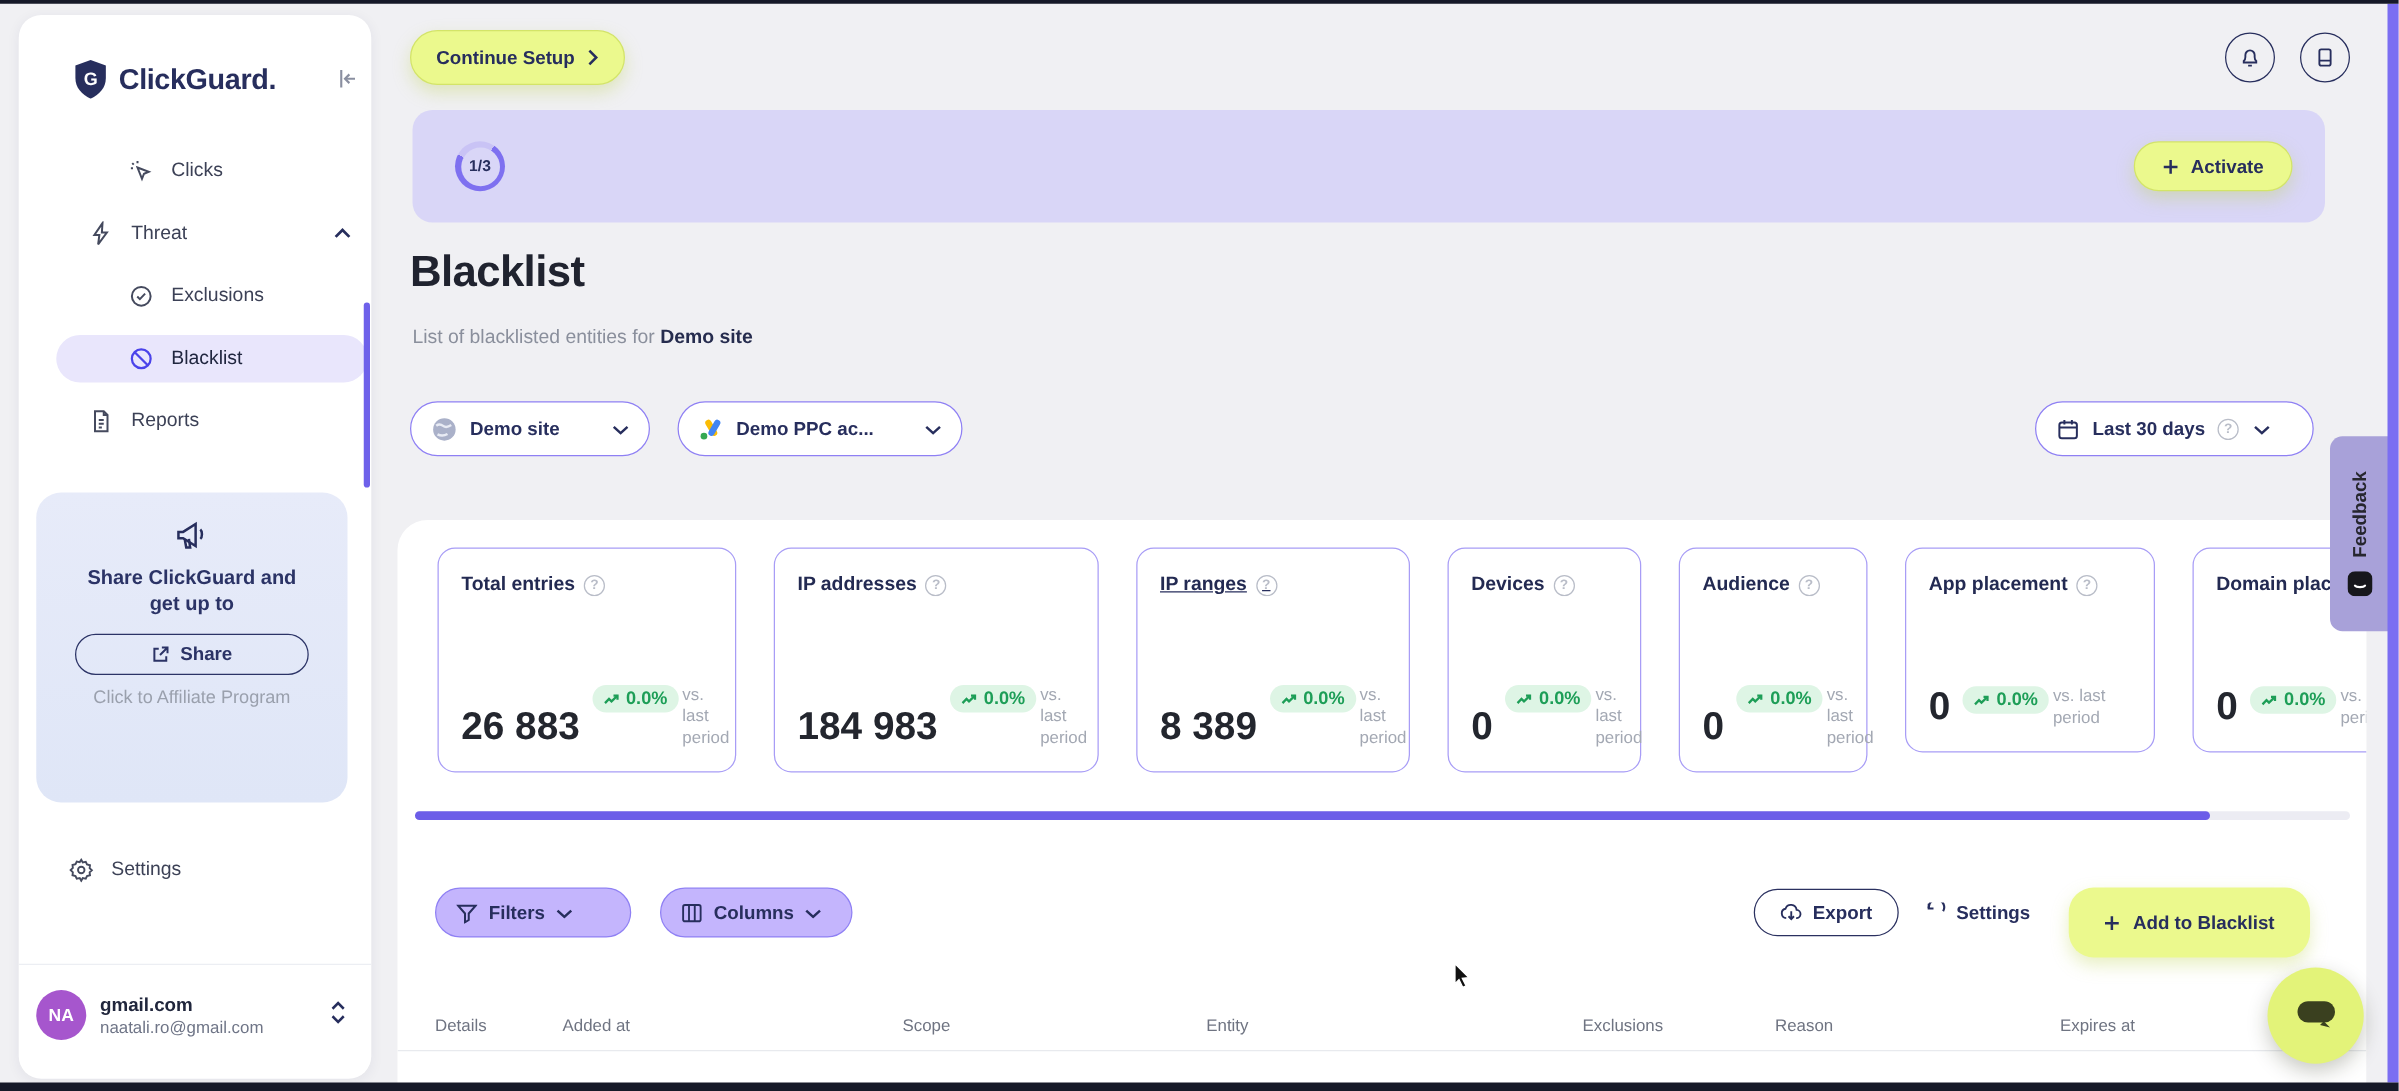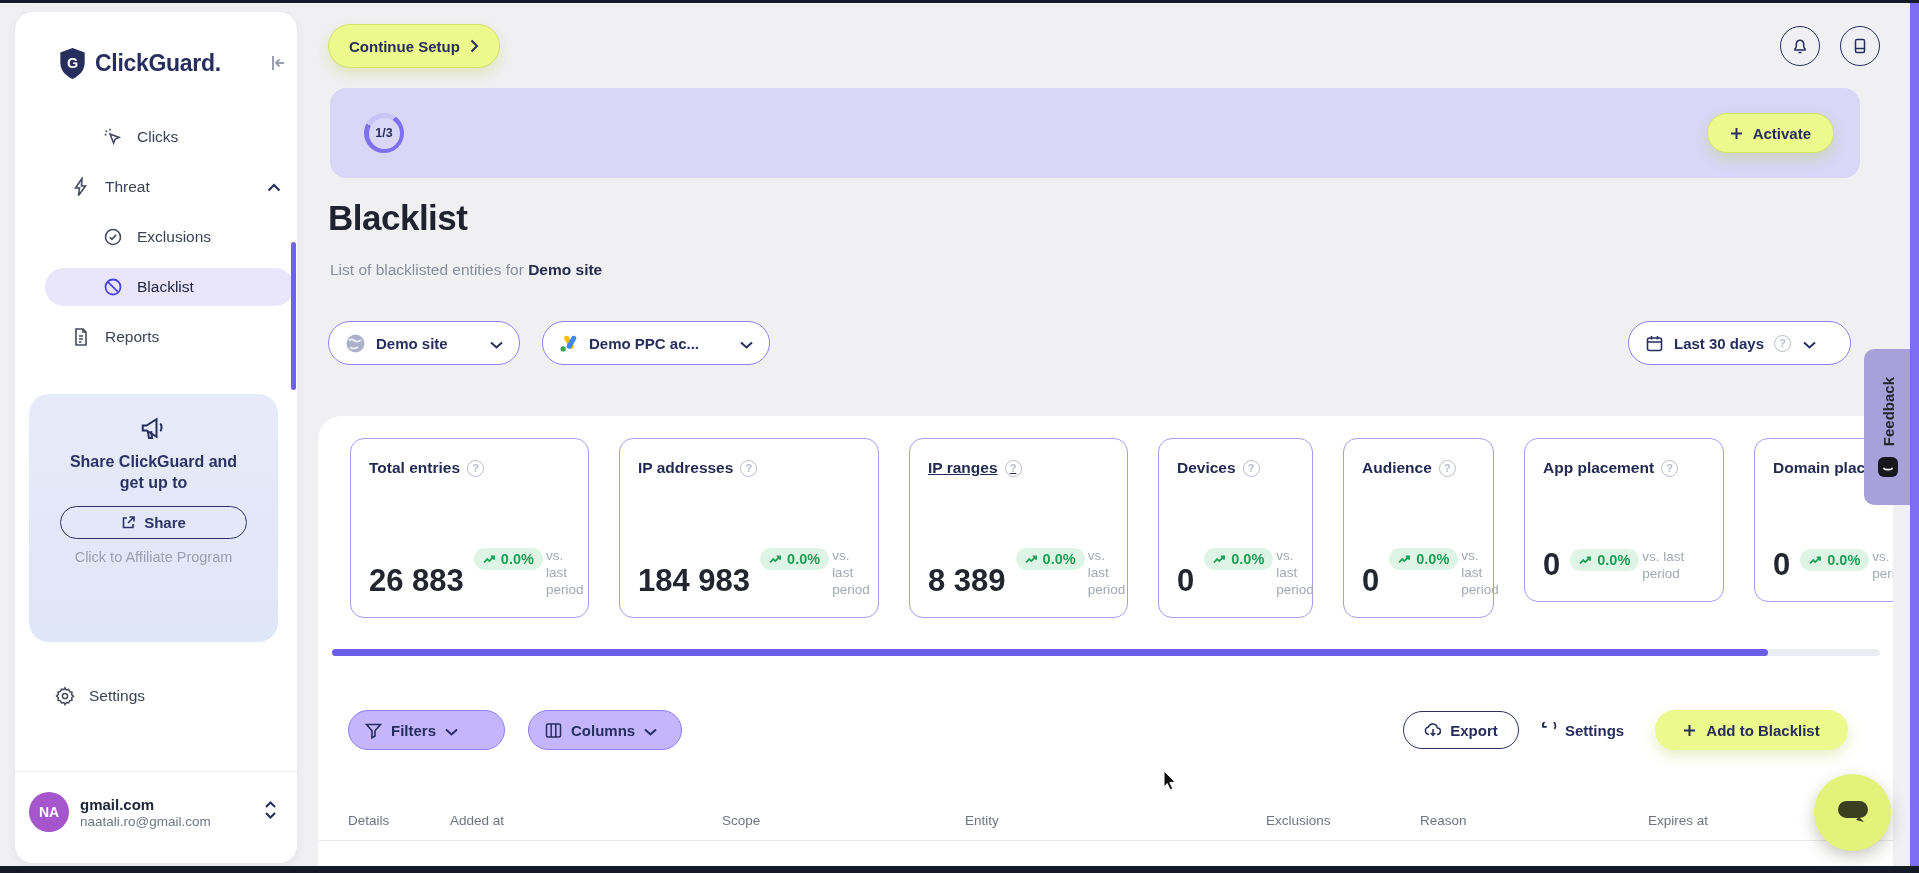--- a/index.html
+++ b/index.html
@@ -83,21 +83,21 @@
   .delta-pill { display:inline-flex; align-items:center; gap:5px; background:#def5e5; color:#1d9e57; font-size:14.5px; font-weight:700; border-radius:12px; padding:3px 9px; align-self:flex-start; white-space:nowrap; }
   .sc-vs { font-size:13.5px; color:#a3a8b3; line-height:1.25; }
 
   .h-track { position:absolute; left:14px; top:233px; width:1548px; height:7px; border-radius:4px; background:#ececf3; }
   .h-thumb { position:absolute; left:14px; top:233px; width:1436px; height:7px; border-radius:4px; background:#6c5de8; cursor:pointer; }
 
   .toolbar-pill { position:absolute; top:294px; height:40px; border:1.5px solid #8f80f4; border-radius:20px; background:#c4b5fd; display:flex; align-items:center; gap:9px; padding:16px 16px; font-size:15px; font-weight:600; color:#272e5d; cursor:pointer; font-family:inherit; }
   .tb-filters { left:30px; width:157px; } .tb-columns { left:210px; width:154px; }
   .export-btn { position:absolute; left:1085px; top:295px; width:116px; height:38px; border:1.5px solid #2b3160; border-radius:19px; background:#fff; display:flex; align-items:center; justify-content:center; gap:8px; font-size:15px; font-weight:600; color:#272e5d; cursor:pointer; font-family:inherit; }
   .refresh-btn { position:absolute; left:1222px; top:295px; height:38px; display:flex; align-items:center; gap:8px; font-size:15px; font-weight:600; color:#272e5d; cursor:pointer; background:none; border:none; font-family:inherit; }
-  .add-btn { position:absolute; left:1337px; top:294px; width:193px; height:40px; border-radius:20px; font-size:15px; display:flex; align-items:center; justify-content:center; gap:10px; border:none; }
+  .add-btn { position:absolute; left:1337px; top:294px; width:193px; height:56px; border-radius:20px; font-size:15px; display:flex; align-items:center; justify-content:center; gap:10px; border:none; }
 
   .thead { position:absolute; left:0; top:384px; width:1575px; height:41px; border-bottom:1px solid #e8eaee; }
   .th { position:absolute; top:0; line-height:41px; font-size:13.5px; color:#6f7482; font-weight:500; }
   .partial-row { position:absolute; left:0; top:438px; width:1575px; height:28px; overflow:hidden; }
   .pr-cell { position:absolute; top:16px; font-size:15px; font-weight:600; color:#20242e; }
 
   
   .feedback-tab { position:absolute; left:1864px; top:349px; width:48px; height:156px; background:#a8a1d9; border-radius:10px 0 0 10px; z-index:40; display:flex; flex-direction:column; align-items:center; justify-content:center; gap:10px; cursor:pointer; }
   .feedback-label { writing-mode:vertical-rl; transform:rotate(180deg); font-size:15px; font-weight:600; color:#26262e; }
   .chat-bubble { position:absolute; left:1814px; top:774px; width:77px; height:77px; border-radius:50%; background:#e3f379; box-shadow:0 6px 16px rgba(40,45,20,.25); display:flex; align-items:center; justify-content:center; z-index:60; cursor:pointer; }

